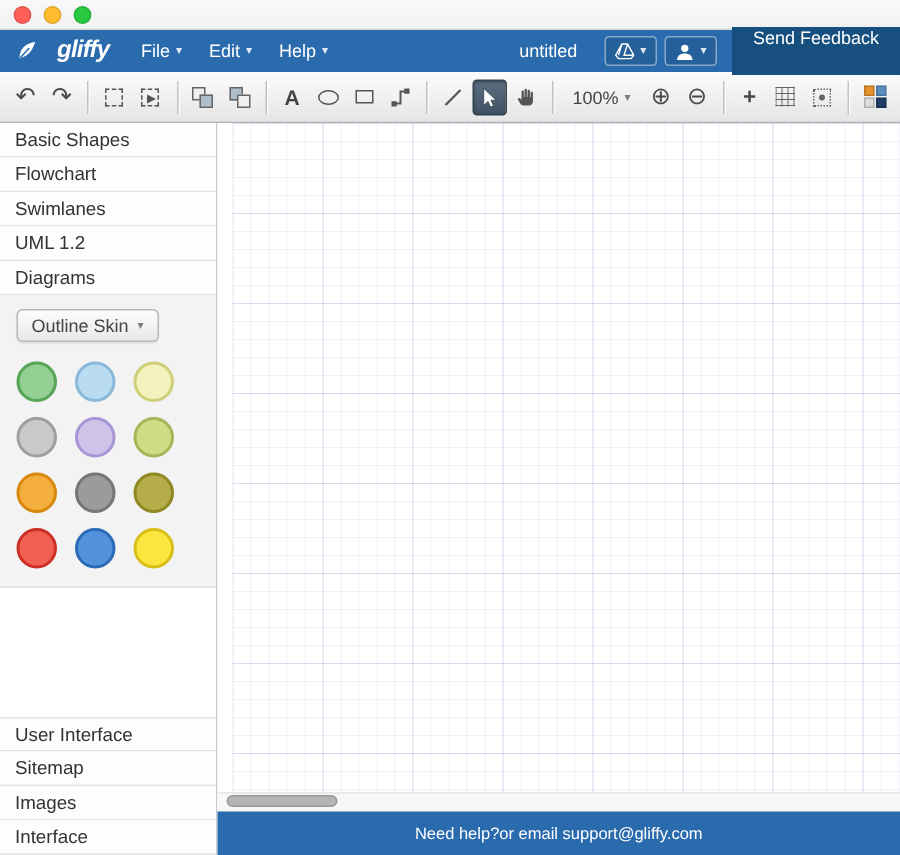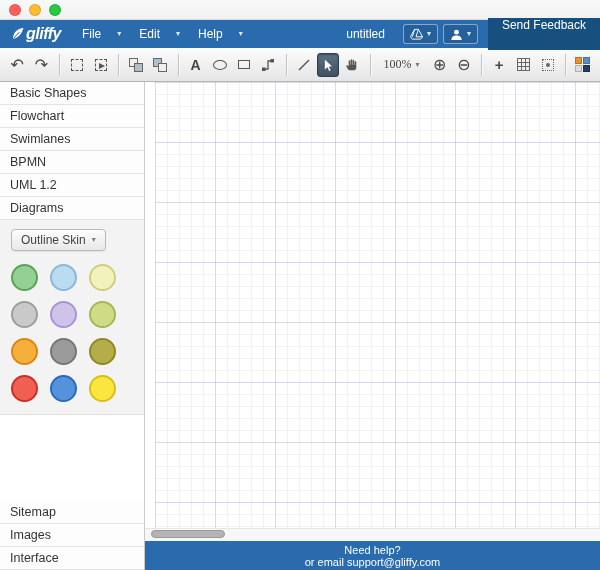--- a/index.html
+++ b/index.html
@@ -6,23 +6,23 @@
   body { font-family:"Liberation Sans", sans-serif; background:#ffffff; }
   .screen { width:600px; height:570px; position:relative; overflow:hidden; background:#fff; }
 
   
   .titlebar { height:20px; background:linear-gradient(#f9f9f9,#f1f1f1); border-bottom:1px solid #d8d8d8;
               display:flex; align-items:center; padding-left:9px; gap:8px; }
   .light { width:12px; height:12px; border-radius:50%; border:1px solid rgba(0,0,0,.12); }
 
   
   .navbar { height:28px; display:flex; align-items:center; color:#fff; padding:0 0 0 10px; font-size:12px; }
-  .brand { display:flex; align-items:center; gap:0; margin-right:12px; }
+  .brand { display:flex; align-items:center; gap:12px; margin-right:12px; }
   .brand-text { font-size:16px; font-weight:bold; font-style:italic; letter-spacing:-0.5px; }
-  .menu { display:flex; align-items:center; gap:16px; padding:0 9px; height:36px; cursor:default; }
+  .menu { display:flex; align-items:center; gap:4px; padding:0 9px; height:36px; cursor:default; }
   .caret { font-size:8px; line-height:1; opacity:.85; }
   .doc-title { margin-left:auto; margin-right:18px; font-size:12px; }
   .nav-icon-btn { height:20px; display:flex; align-items:center; gap:4px; padding:0 6px;
                   border:1px solid rgba(255,255,255,.45); background:rgba(0,0,0,.10); border-radius:3px; margin-right:5px; }
   .send-feedback { height:32px; display:flex; padding:0 14px; font-size:12px; margin-left:5px; }
 
   
   .toolbar { height:34px; background:linear-gradient(#fcfcfc,#e5e5e5); border-bottom:1px solid #b5b5b5;
              display:flex; align-items:center; padding:0 6px; gap:2px; color:#4a4a4a; }
   .tb-btn { width:25px; height:24px; display:flex; align-items:center; justify-content:center; border-radius:3px; }
@@ -34,21 +34,21 @@
   .multi-icon { width:12px; height:12px; border:1px dashed #555; position:relative; }
   .multi-icon i { position:absolute; right:1px; bottom:1px; width:0; height:0;
                   border-left:6px solid #555; border-top:3px solid transparent; border-bottom:3px solid transparent; }
   .stack-icon { width:14px; height:14px; position:relative; }
   .stack-icon .bk { position:absolute; left:0; top:0; width:9px; height:9px; border:1px solid #666; background:#efefef; }
   .stack-icon .fr { position:absolute; right:0; bottom:0; width:9px; height:9px; border:1px solid #666; background:#aebecb; }
   .stack-icon.alt .bk { background:#aebecb; } .stack-icon.alt .fr { background:#efefef; }
   .ellipse-icon { width:14px; height:10px; border:1.5px solid #555; border-radius:50%; }
   .rect-icon { width:12px; height:9px; border:1.5px solid #555; }
   .text-glyph { font-size:14px; font-weight:bold; color:#444; }
-  .zoom-dd { display:flex; align-items:center; gap:4px; height:24px; padding:0 7px; font-size:12px; color:#444;font-family:Liberation Serif, serif; }
+  .zoom-dd { display:flex; align-items:center; gap:4px; height:24px; padding:0 7px; font-size:12px; color:#444; }
   .grid-icon { width:13px; height:13px;
     background-image:linear-gradient(#666 1px,transparent 1px),linear-gradient(90deg,#666 1px,transparent 1px);
     background-size:4px 4px; }
   .snap-icon { width:12px; height:12px; border:1px dotted #666; position:relative; }
   .snap-icon i { position:absolute; left:3px; top:3px; width:4px; height:4px; background:#666; border-radius:50%; }
   .theme-icon { display:grid; grid-template-columns:7px 7px; grid-auto-rows:7px; gap:1px; }
   .theme-icon span { display:block; border:0.5px solid rgba(0,0,0,.2); }
 
   
   .content { display:flex; height:488px; }
@@ -70,21 +70,21 @@
     background-image:
       linear-gradient(to right, rgba(100,115,190,0.18) 1px, transparent 1px),
       linear-gradient(to bottom, rgba(100,115,190,0.18) 1px, transparent 1px),
       linear-gradient(to right, rgba(100,115,190,0.09) 1px, transparent 1px),
       linear-gradient(to bottom, rgba(100,115,190,0.09) 1px, transparent 1px);
     background-size:60px 60px, 60px 60px, 12px 12px, 12px 12px; }
   .scroll-strip { position:absolute; left:0; right:0; bottom:29px; height:13px; background:#f7f7f7; border-top:1px solid #e6e6e6; }
   .hthumb { position:absolute; left:6px; bottom:32px; width:74px; height:8px; background:#b4b4b4;
             border:1px solid #9a9a9a; border-radius:4px; }
   .helpbar { position:absolute; left:0; right:0; bottom:0; height:29px; display:flex; align-items:center;
-             justify-content:center; font-size:11px; color:#fff; white-space:nowrap;flex-direction:column; }
+             justify-content:center; font-size:11px; color:#fff; white-space:nowrap; }
   .help-link { font-weight:bold; }
 
   svg { display:block; }
 </style>
 </head>
 <body>
 
 <div class="screen">
 
   <div class="titlebar">
@@ -251,21 +251,20 @@
       </span>
     </div>
   </div>
 
   <div class="content">
 
     <div class="sidebar">
       <div class="side-item">Basic Shapes</div>
       <div class="side-item">Flowchart</div>
       <div class="side-item">Swimlanes</div>
-      <div class="side-item">BPMN</div>
       <div class="side-item">UML 1.2</div>
       <div class="side-item">Diagrams</div>
 
       <div class="panel">
         <div class="skin-btn">
           <span>Outline Skin</span>
           <span class="caret">▾</span>
         </div>
         <div class="venn-grid">
           <span class="venn" style="background-color: rgb(148, 207, 148); border-color: rgb(85, 165, 85);"></span>
@@ -278,20 +277,21 @@
           <span class="venn" style="background-color: rgb(155, 155, 155); border-color: rgb(118, 118, 118);"></span>
           <span class="venn" style="background-color: rgb(181, 173, 73); border-color: rgb(143, 136, 35);"></span>
           <span class="venn" style="background-color: rgb(240, 95, 82); border-color: rgb(204, 47, 36);"></span>
           <span class="venn" style="background-color: rgb(85, 146, 220); border-color: rgb(42, 106, 184);"></span>
           <span class="venn" style="background-color: rgb(251, 230, 63); border-color: rgb(217, 190, 22);"></span>
         </div>
       </div>
 
       <div class="side-fill"></div>
 
+      <div class="side-item" style="border-top:1px solid #e3e3e3">User Interface</div>
       <div class="side-item">Sitemap</div>
       <div class="side-item">Images</div>
       <div class="side-item">Interface</div>
     </div>
 
     <div class="main">
       <div class="canvas"></div>
       <div class="scroll-strip"></div>
       <div class="hthumb"></div>
       <div class="helpbar" style="background-color: rgb(42, 107, 173);">

